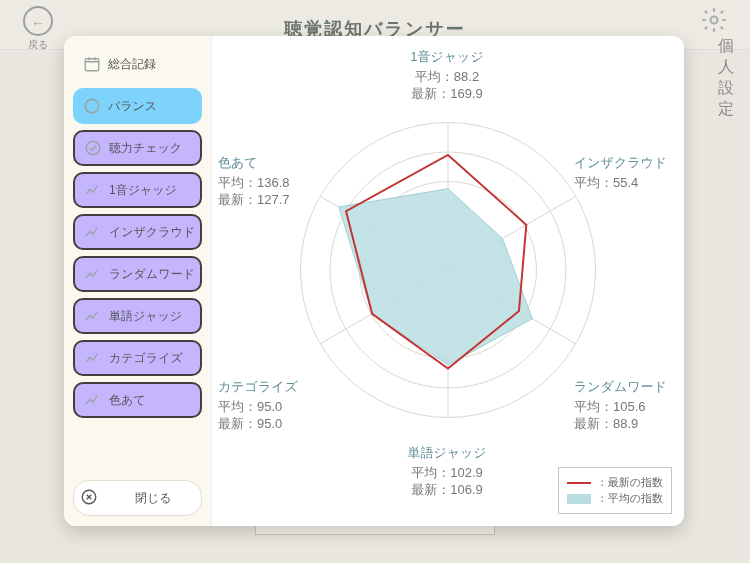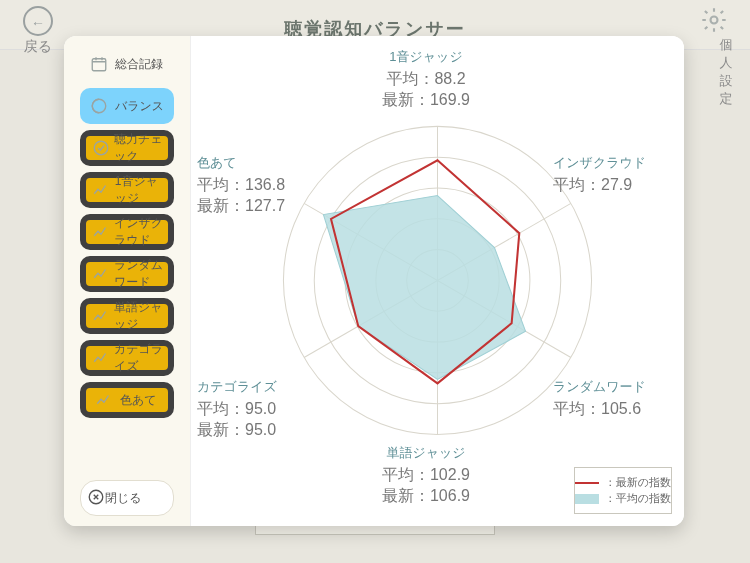--- a/index.html
+++ b/index.html
@@ -3,45 +3,45 @@
 <meta charset="utf-8">
 <style>
   * { box-sizing: border-box; margin: 0; padding: 0; }
   html, body { width: 750px; height: 563px; font-family: "Hiragino Sans", "Meiryo", sans-serif; overflow: hidden; }
   body { background: #e8e6de; }
 
   
   .bg-header { position: absolute; top: 0; left: 0; right: 0; height: 50px; background: #eceae2; border-bottom: 1px solid #ddd; }
   .bg-back { position: absolute; left: 18px; top: 6px; width: 40px; text-align: center; }
   .bg-back .circ { width: 30px; height: 30px; border: 2px solid #9aa0a0; border-radius: 50%; margin: 0 auto; display: flex; align-items: center; justify-content: center; color: #9aa0a0; font-size: 14px; }
-  .bg-back .lbl { font-size: 14px; color: #8a8a8a; margin-top: 2px; }
+  .bg-back .lbl { font-size: 10px; color: #8a8a8a; margin-top: 2px; }
   .bg-title { position: absolute; left: 0; right: 0; top: 17px; text-align: center; font-size: 18px; color: #6c766e; font-weight: 600; letter-spacing: 2px;}
   .bg-settings { position: absolute; right: 14px; top: 6px; width: 44px; text-align: center; }
   .bg-settings .gear { width: 28px; height: 28px; margin: 0 auto; color: #aab0ae; }
-  .bg-settings .lbl { font-size: 13px; color: #8a8a8a; margin-top: 2px; margin-left: 24px; }
+  .bg-settings .lbl { font-size: 16px; color: #8a8a8a; margin-top: 2px; margin-left: 24px; }
   .bg-button { position: absolute; left: 50%; transform: translateX(-50%); bottom: 28px; width: 240px; height: 36px; border: 1px solid #c9c7bd; background: #f5f3eb; color: #5c5c58; font-size: 14px; display: flex; align-items: center; justify-content: center; }
 
   
   .modal { position: absolute; left: 64px; top: 36px; width: 620px; height: 490px; background: #fff; border-radius: 12px; box-shadow: 0 6px 18px rgba(0,0,0,0.18); display: flex; }
-  .sidebar { width: 127px; background: #faf8ef; border-top-left-radius: 12px; border-bottom-left-radius: 12px; padding: 10px 16px; display: flex; flex-direction: column; border-right: 1px solid #eee; }
+  .sidebar { width: 148px; background: #faf8ef; border-top-left-radius: 12px; border-bottom-left-radius: 12px; padding: 10px 9px; display: flex; flex-direction: column; border-right: 1px solid #eee; text-align: right; }
   .sb-item { height: 36px; margin-bottom: 6px; border-radius: 10px; display: flex; align-items: center; font-size: 12px; color: #555; padding-left: 6px; border: 1px solid transparent; background: #fff0; }
-  .sb-item.pill { background: #eab308; border: 6px solid #404040; }
+  .sb-item.pill { background: #c4b5fd; border: 2px solid #404040; }
   .sb-item.active { background: #7dd3fc; }
   .sb-item .ico { width: 24px; height: 24px; display: flex; align-items: center; justify-content: center; color: #9aa4a2; margin-right: 4px; }
   .sb-spacer { flex: 1; }
-  .sb-close { height: 36px; border-radius: 16px; background: #fff; border: 1px solid #e2ded0; display: flex; align-items: center; font-size: 12px; color: #555; padding-left: 6px; margin-top: auto; }
+  .sb-close { height: 36px; border-radius: 16px; background: #fff; border: 1px solid #e2ded0; display: flex; align-items: center; font-size: 12px; color: #555; padding-left: 6px; margin-top: auto; gap: 37px; }
 
   .chart-pane { flex: 1; position: relative; background: #fff; border-top-right-radius: 12px; border-bottom-right-radius: 12px; }
   svg.radar { position: absolute; inset: 0; }
 
   .axis-label { position: absolute; text-align: center; font-size: 12px; color: #5e8f96; line-height: 1.35; }
   .axis-label .name { color: #5e8f96; font-size: 13px; margin-bottom: 2px; }
-  .axis-label .stat { color: #777; font-size: 16px; }
-
-  .legend { position: absolute; right: 12px; bottom: 12px; border: 1px solid #c9c7bd; padding: 6px 0; background: #fff; font-size: 11px; color: #666; }
+  .axis-label .stat { color: #777; font-size: 13px; }
+
+  .legend { position: absolute; right: 12px; bottom: 12px; border: 1px solid #c9c7bd; padding: 6px 8px; background: #fff; font-size: 11px; color: #666; }
   .legend .row { display: flex; align-items: center; gap: 6px; margin: 1px 0;}
   .legend .sw-line { width: 24px; height: 0; border-top: 2px solid #c23333; }
   .legend .sw-fill { width: 24px; height: 10px; background: #b9dee2; }
 </style>
 </head>
 <body>
 
 <div class="bg-header">
   <div class="bg-back">
     <div class="circ">←</div>
@@ -164,25 +164,26 @@
         <path d="M240 121 L319.64727385430007 192.015625 L312.1778047466593 279.671875 L240 338.21875 L162.86961247544843 282.53125000000006 L136.3205211906817 178.14062500000006 Z" fill="none" stroke="#c23333" stroke-width="2"></path>
       </svg>
     <div id="axis-labels">
         <div class="axis-label" style="left: 170px; top: 12px; width: 130px; text-align: center;">
           <div class="name">1音ジャッジ</div>
           <div class="stat">平均：88.2</div>
           <div class="stat">最新：169.9</div>
         </div>
         <div class="axis-label" style="left: 362px; top: 118px; width: 130px; text-align: left;">
           <div class="name">インザクラウド</div>
-          <div class="stat">平均：27.9</div>
+          <div class="stat">平均：55.4</div>
         </div>
         <div class="axis-label" style="left: 362px; top: 342px; width: 130px; text-align: left;">
           <div class="name">ランダムワード</div>
           <div class="stat">平均：105.6</div>
+          <div class="stat">最新：88.9</div>
         </div>
         <div class="axis-label" style="left: 170px; top: 408px; width: 130px; text-align: center;">
           <div class="name">単語ジャッジ</div>
           <div class="stat">平均：102.9</div>
           <div class="stat">最新：106.9</div>
         </div>
         <div class="axis-label" style="left: 6px; top: 342px; width: 130px; text-align: left;">
           <div class="name">カテゴライズ</div>
           <div class="stat">平均：95.0</div>
           <div class="stat">最新：95.0</div>

